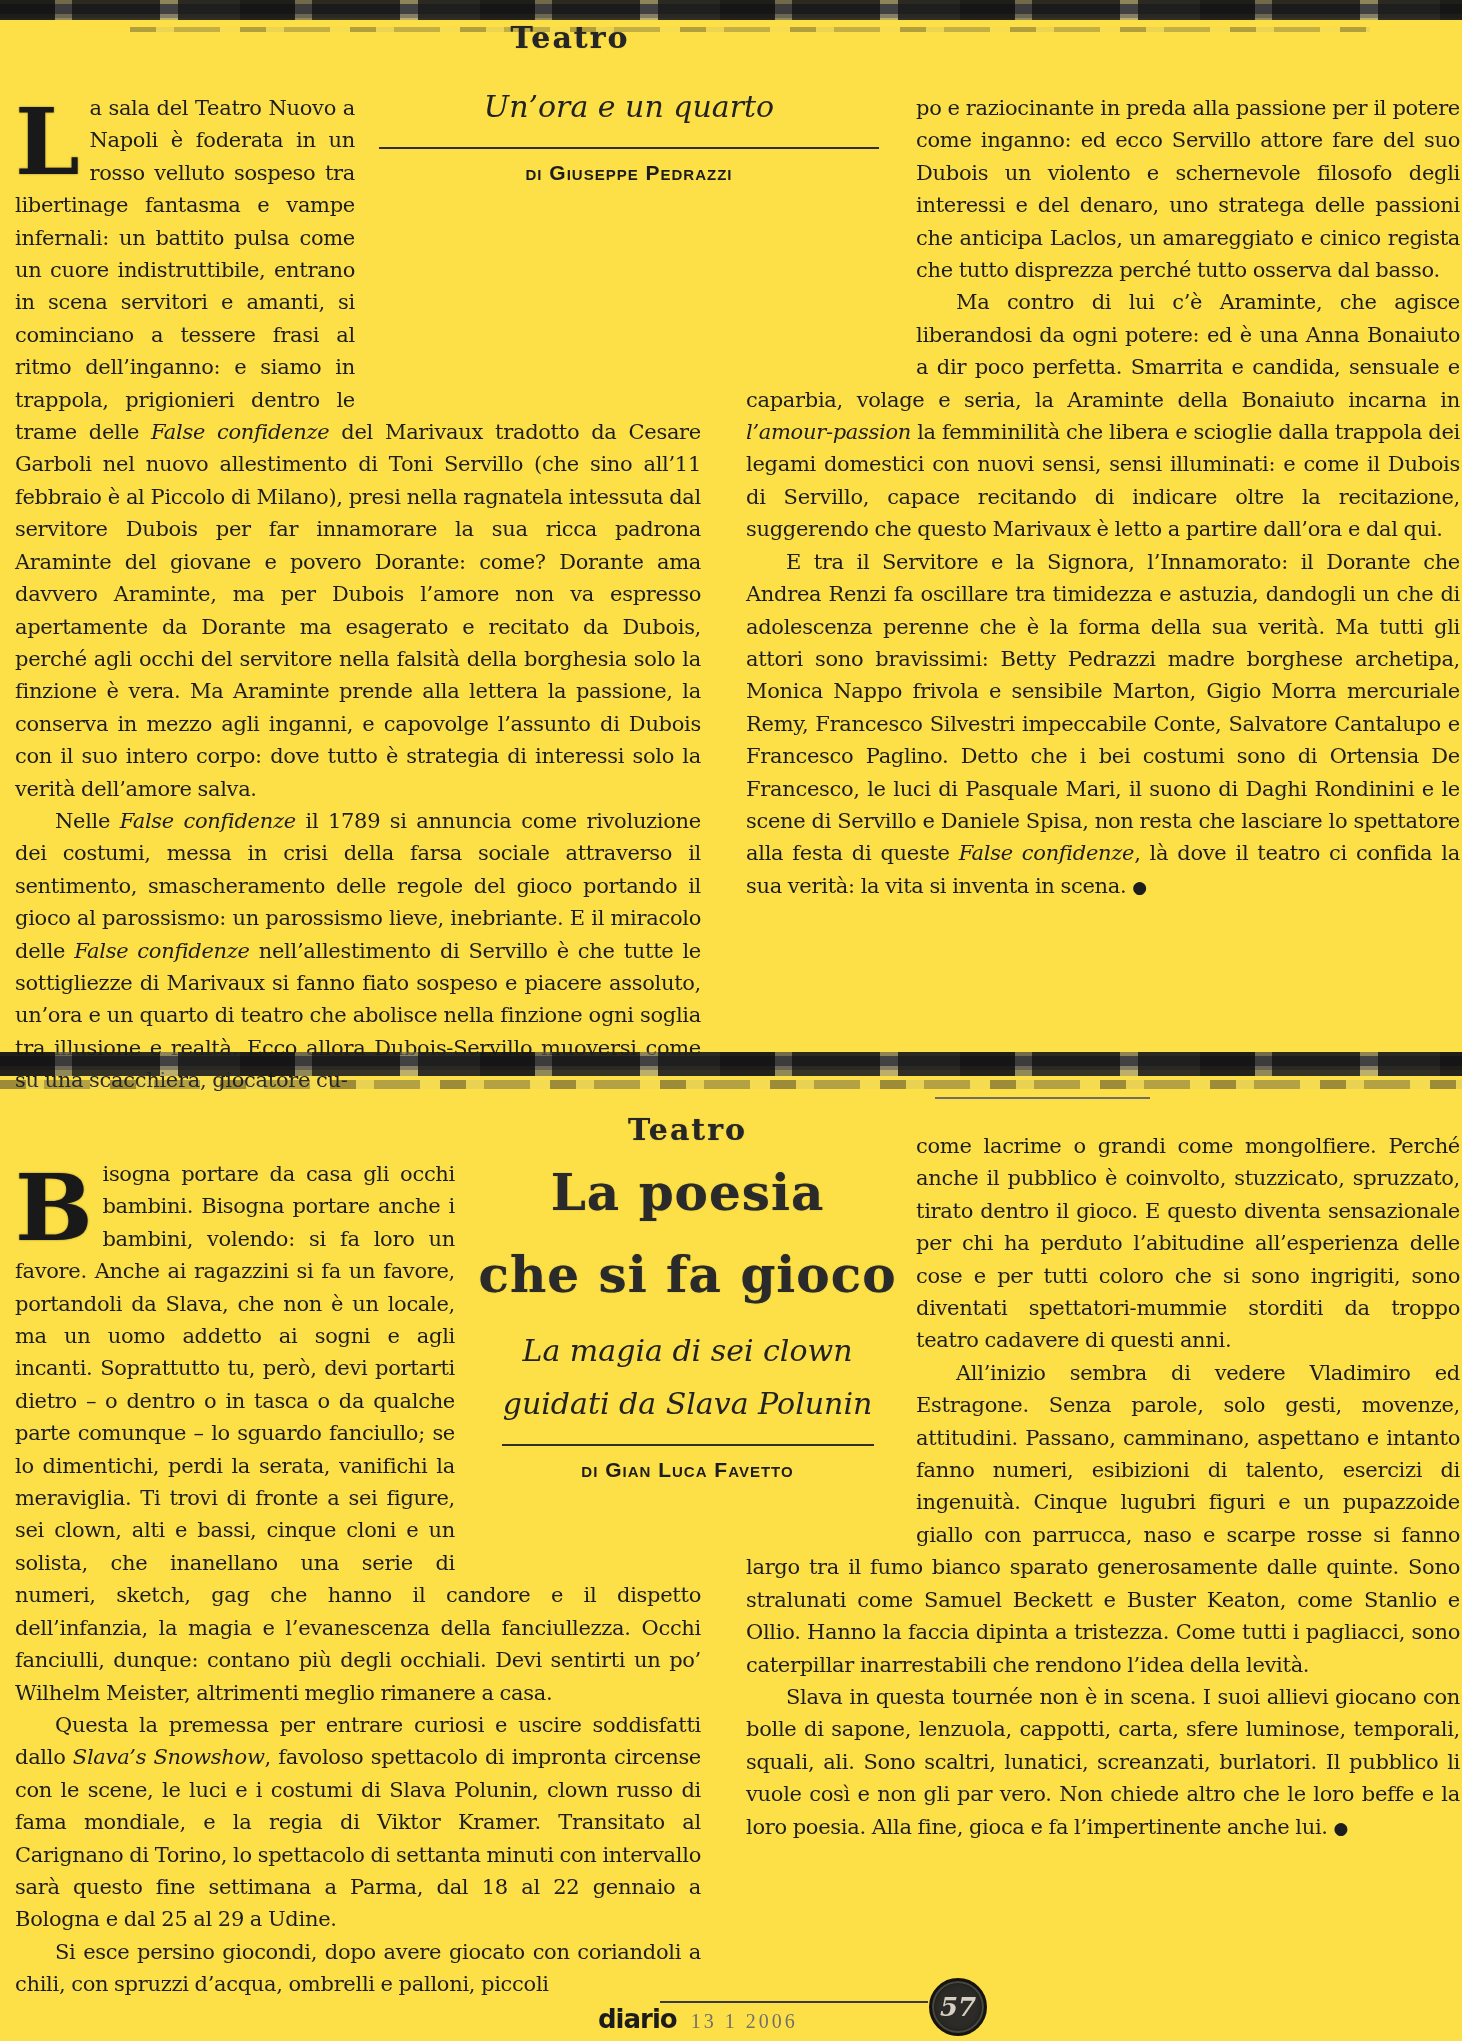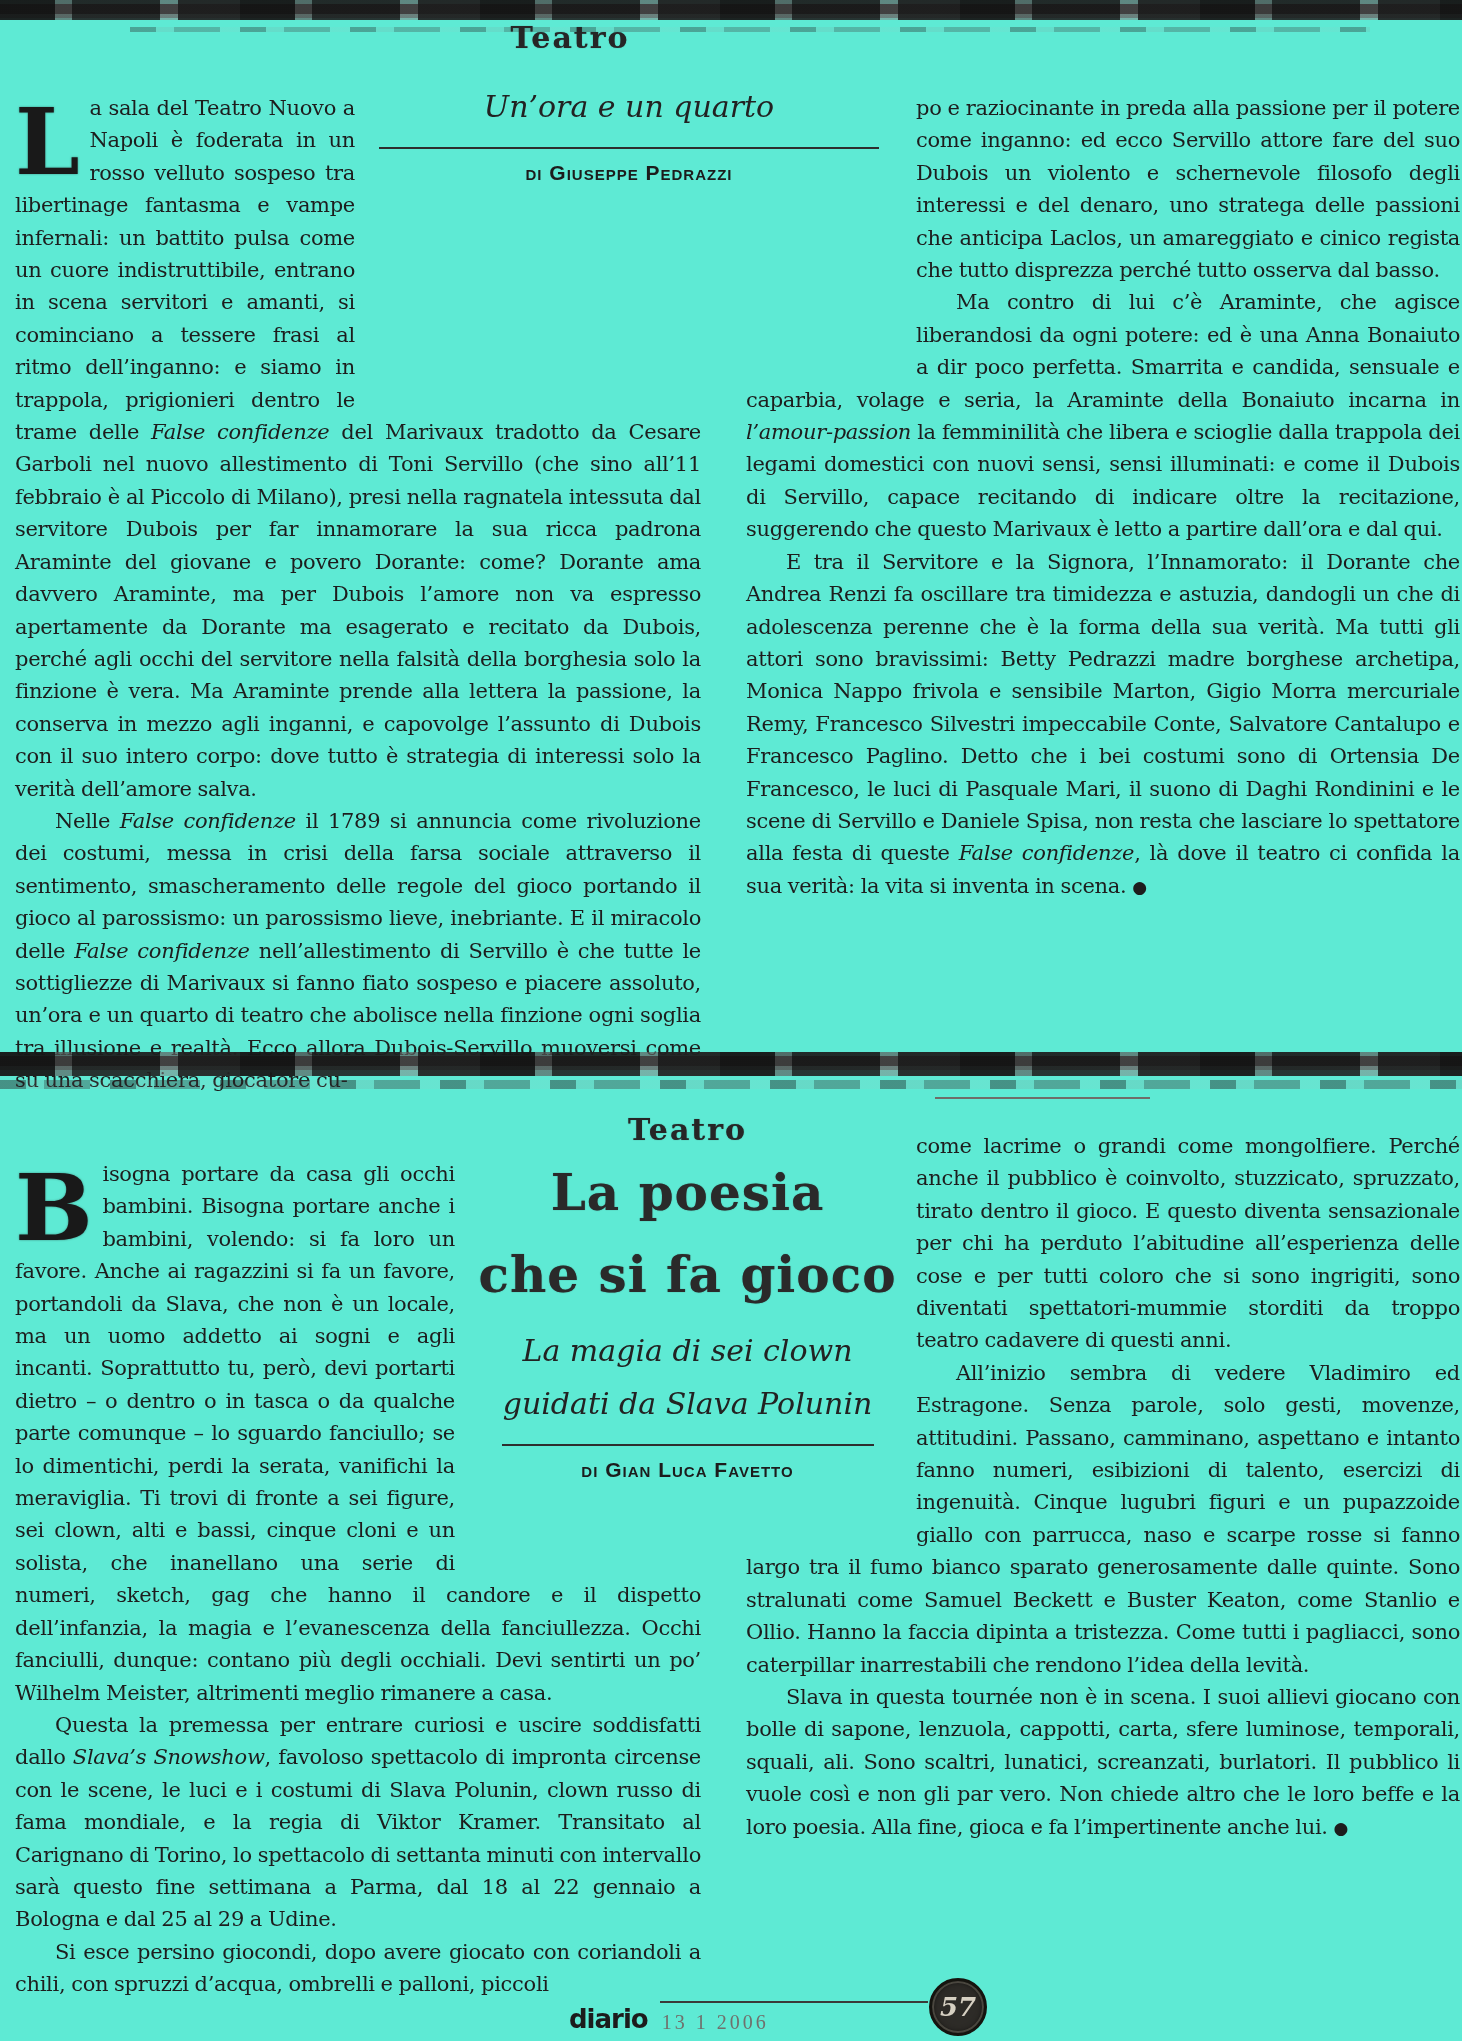--- a/index.html
+++ b/index.html
@@ -1,19 +1,19 @@
 <!DOCTYPE html>
 <html lang="it"><head>
 <meta charset="utf-8">
 <style>
   * { margin:0; padding:0; box-sizing:border-box; }
   html,body { background:#e9e7e2; }
   .page {
     position:relative; width:1462px; height:2041px; margin:0 auto;
-    background:#5eead4; color:#1f1f1f; overflow:hidden;
+    background:#fde047; color:#1f1f1f; overflow:hidden;
     font-family:"DejaVu Serif", serif;
   }
   .abs { position:absolute; }
 
   
   .scanband {
     background:
       repeating-linear-gradient(90deg, rgba(20,20,20,.92) 0 55px, rgba(80,80,80,.55) 55px 72px,
         rgba(25,25,25,.85) 72px 160px, rgba(120,120,120,.35) 160px 178px, rgba(30,30,30,.9) 178px 240px),
       linear-gradient(180deg, rgba(70,70,70,.55) 0 4px, #242424 4px 14px, rgba(100,100,100,.75) 14px 18px, rgba(160,160,160,.3) 18px 100%);
@@ -128,21 +128,21 @@
   </div>
 
   <div class="abs col" style="left:746px; top:1130px; width:714px;">
     <div class="spacer-l" style="width:170px; height:392px;"></div>
     <p>come lacrime o grandi come mongolfiere. Perché anche il pubblico è coinvolto, stuzzicato, spruzzato, tirato dentro il gioco. E questo diventa sensazionale per chi ha perduto l’abitudine all’esperienza delle cose e per tutti coloro che si sono ingrigiti, sono diventati spettatori-mummie storditi da troppo teatro cadavere di questi anni.</p>
     <p class="ind">All’inizio sembra di vedere Vladimiro ed Estragone. Senza parole, solo gesti, movenze, attitudini. Passano, camminano, aspettano e intanto fanno numeri, esibizioni di talento, esercizi di ingenuità. Cinque lugubri figuri e un pupazzoide giallo con parrucca, naso e scarpe rosse si fanno largo tra il fumo bianco sparato generosamente dalle quinte. Sono stralunati come Samuel Beckett e Buster Keaton, come Stanlio e Ollio. Hanno la faccia dipinta a tristezza. Come tutti i pagliacci, sono caterpillar inarrestabili che rendono l’idea della levità.</p>
     <p class="ind"><span>Slava in questa tournée non è in scena. I suoi allievi giocano con bolle di sapone, lenzuola, cappotti, carta, sfere luminose, temporali, squali, ali. Sono scaltri, lunatici, screanzati, burlatori. Il pubblico li vuole così e non gli par vero. Non chiede altro che le loro beffe e la loro poesia. Alla fine, gioca e fa l’impertinente anche lui. </span><span class="endmark">●</span></p>
   </div>
 
   <div class="abs thinline" style="left:660px; top:2001px; width:268px; height:2px; background:#3a3a38;"></div>
-  <div class="abs footer-row" style="left:569px; top:2004px;align-items:flex-end;">
+  <div class="abs footer-row" style="left:598px; top:2004px;">
     <span class="flogo">diario</span>
     <span class="fdate">13 1 2006</span>
   </div>
   <div class="abs badge" style="left:929px; top:1978px;">
     <span>57</span>
   </div>
 
 </div>
 
 </body></html>

